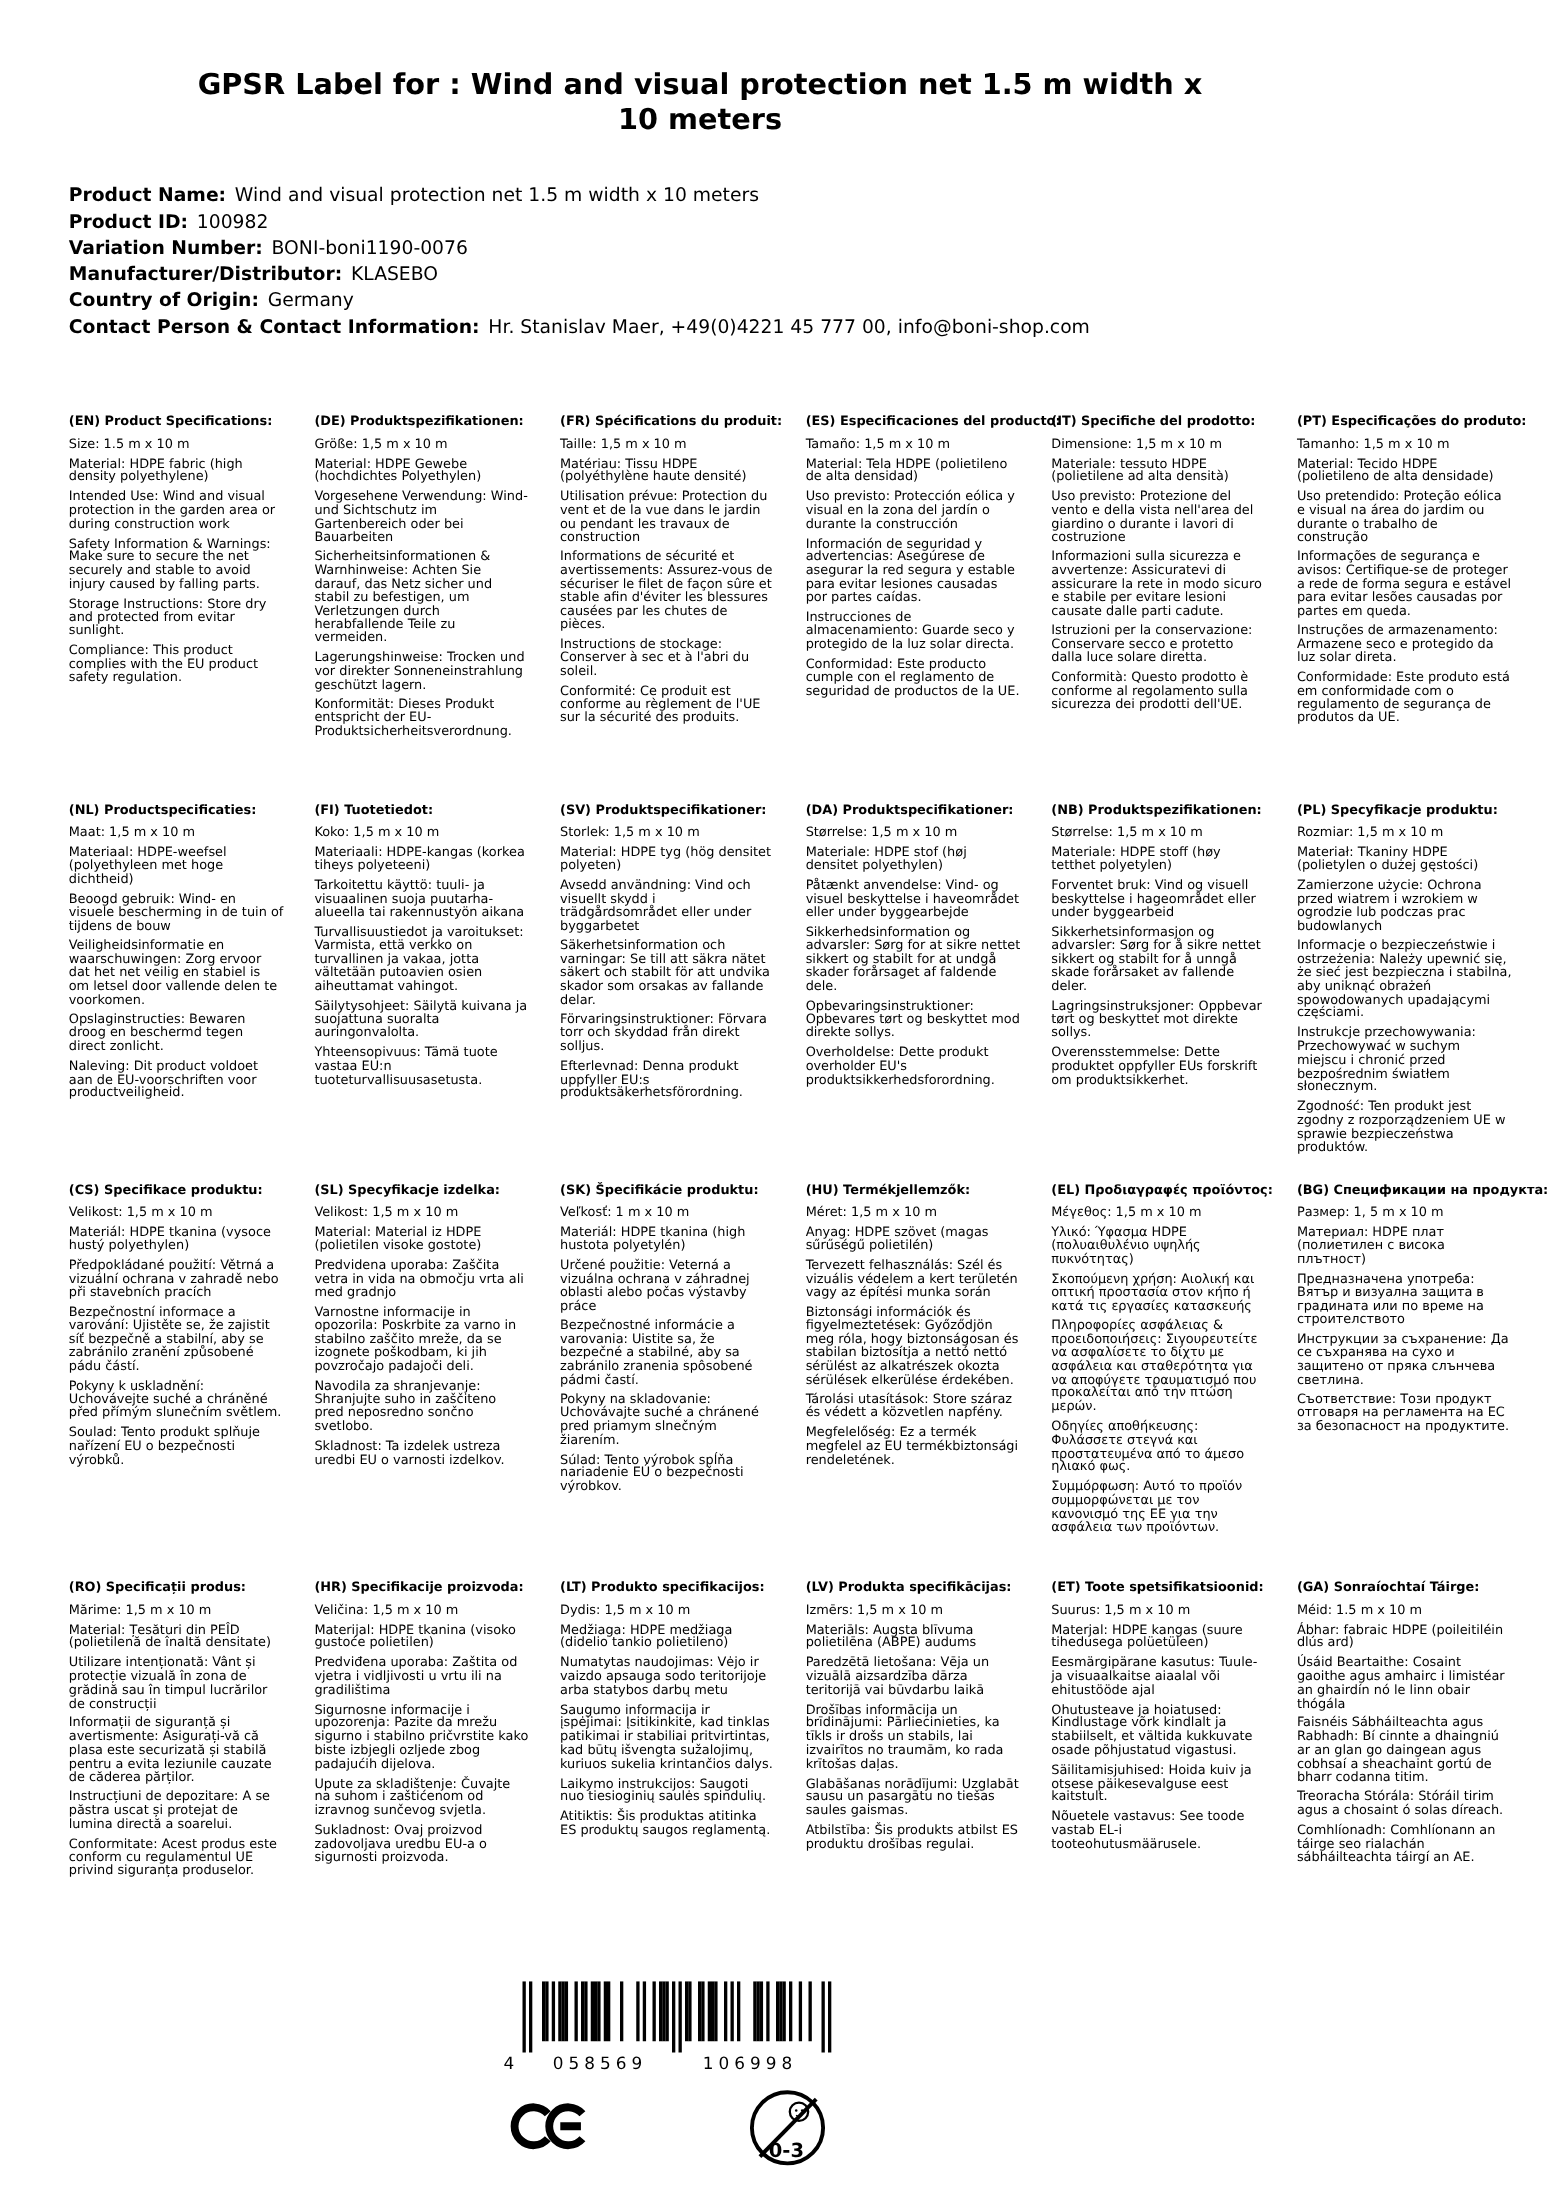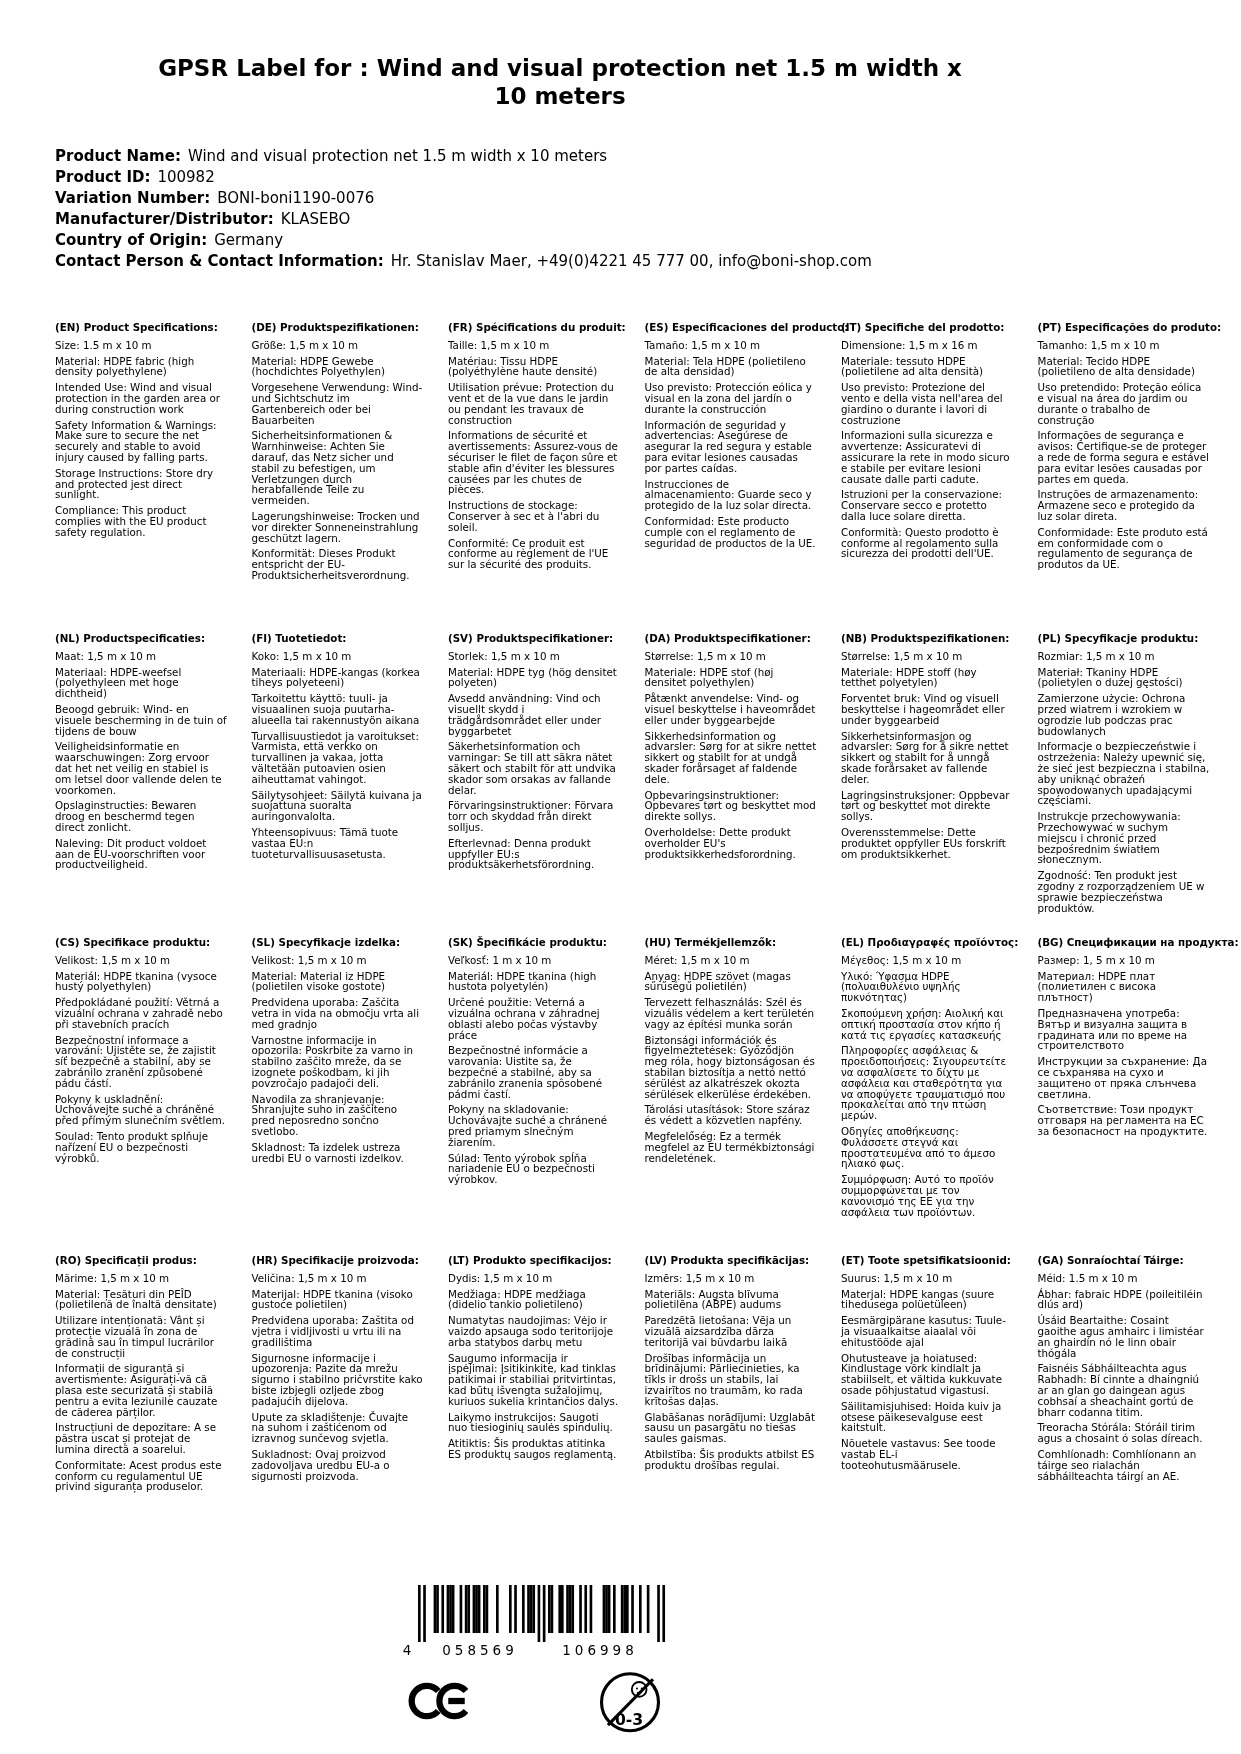--- a/index.html
+++ b/index.html
@@ -9,21 +9,21 @@
   }
   .page-title{
     position:absolute;top:54px;left:140px;width:840px;text-align:center;
     font-size:23px;line-height:28px;font-weight:bold;margin:0;
   }
   .info-block{position:absolute;top:146px;left:55px;font-size:15px;}
   .info-row{line-height:21px;white-space:nowrap;}
   .info-label{font-weight:bold;}
   .info-value{margin-left:7px;}
   .specs-grid{
-    position:absolute;top:322px;left:55px;
+    position:absolute;top:332px;left:55px;
     display:grid;grid-template-columns:repeat(6,172px);column-gap:24.5px;
     grid-template-rows:311px 304px 318px auto;align-items:start;
     font-size:10.3px;line-height:10.8px;
   }
   .spec-block{overflow:visible;}
   .spec-title{font-size:10.3px;font-weight:bold;margin:0;white-space:nowrap;}
   .spec-body p.spec-par{margin:5px 0 0 0;overflow-wrap:break-word;}
   .spec-body p.spec-par:first-child{margin-top:7px;}
   .barcode-wrap{position:absolute;left:400px;top:1585px;width:268px;height:74px;}
   .barcode-wrap svg{display:block;}
@@ -61,21 +61,21 @@
 </div>
 
 <div class="specs-grid">
   <section class="spec-block">
     <h3 class="spec-title">(EN) Product Specifications:</h3>
     <div class="spec-body">
         <p class="spec-par">Size: 1.5 m x 10 m</p>
         <p class="spec-par">Material: HDPE fabric (high density polyethylene)</p>
         <p class="spec-par">Intended Use: Wind and visual protection in the garden area or during construction work</p>
         <p class="spec-par">Safety Information &amp; Warnings: Make sure to secure the net securely and stable to avoid injury caused by falling parts.</p>
-        <p class="spec-par">Storage Instructions: Store dry and protected jest direct sunlight.</p>
+        <p class="spec-par">Storage Instructions: Store dry and protected from evitar sunlight.</p>
         <p class="spec-par">Compliance: This product complies with the EU product safety regulation.</p>
       </div>
   </section>
 
   <section class="spec-block">
     <h3 class="spec-title">(DE) Produktspezifikationen:</h3>
     <div class="spec-body">
         <p class="spec-par">Größe: 1,5 m x 10 m</p>
         <p class="spec-par">Material: HDPE Gewebe (hochdichtes Polyethylen)</p>
         <p class="spec-par">Vorgesehene Verwendung: Wind- und Sichtschutz im Gartenbereich oder bei Bauarbeiten</p>
@@ -105,21 +105,21 @@
         <p class="spec-par">Uso previsto: Protección eólica y visual en la zona del jardín o durante la construcción</p>
         <p class="spec-par">Información de seguridad y advertencias: Asegúrese de asegurar la red segura y estable para evitar lesiones causadas por partes caídas.</p>
         <p class="spec-par">Instrucciones de almacenamiento: Guarde seco y protegido de la luz solar directa.</p>
         <p class="spec-par">Conformidad: Este producto cumple con el reglamento de seguridad de productos de la UE.</p>
       </div>
   </section>
 
   <section class="spec-block">
     <h3 class="spec-title">(IT) Specifiche del prodotto:</h3>
     <div class="spec-body">
-        <p class="spec-par">Dimensione: 1,5 m x 16 m</p>
+        <p class="spec-par">Dimensione: 1,5 m x 10 m</p>
         <p class="spec-par">Materiale: tessuto HDPE (polietilene ad alta densità)</p>
         <p class="spec-par">Uso previsto: Protezione del vento e della vista nell'area del giardino o durante i lavori di costruzione</p>
         <p class="spec-par">Informazioni sulla sicurezza e avvertenze: Assicuratevi di assicurare la rete in modo sicuro e stabile per evitare lesioni causate dalle parti cadute.</p>
         <p class="spec-par">Istruzioni per la conservazione: Conservare secco e protetto dalla luce solare diretta.</p>
         <p class="spec-par">Conformità: Questo prodotto è conforme al regolamento sulla sicurezza dei prodotti dell'UE.</p>
       </div>
   </section>
 
   <section class="spec-block">
     <h3 class="spec-title">(PT) Especificações do produto:</h3>

